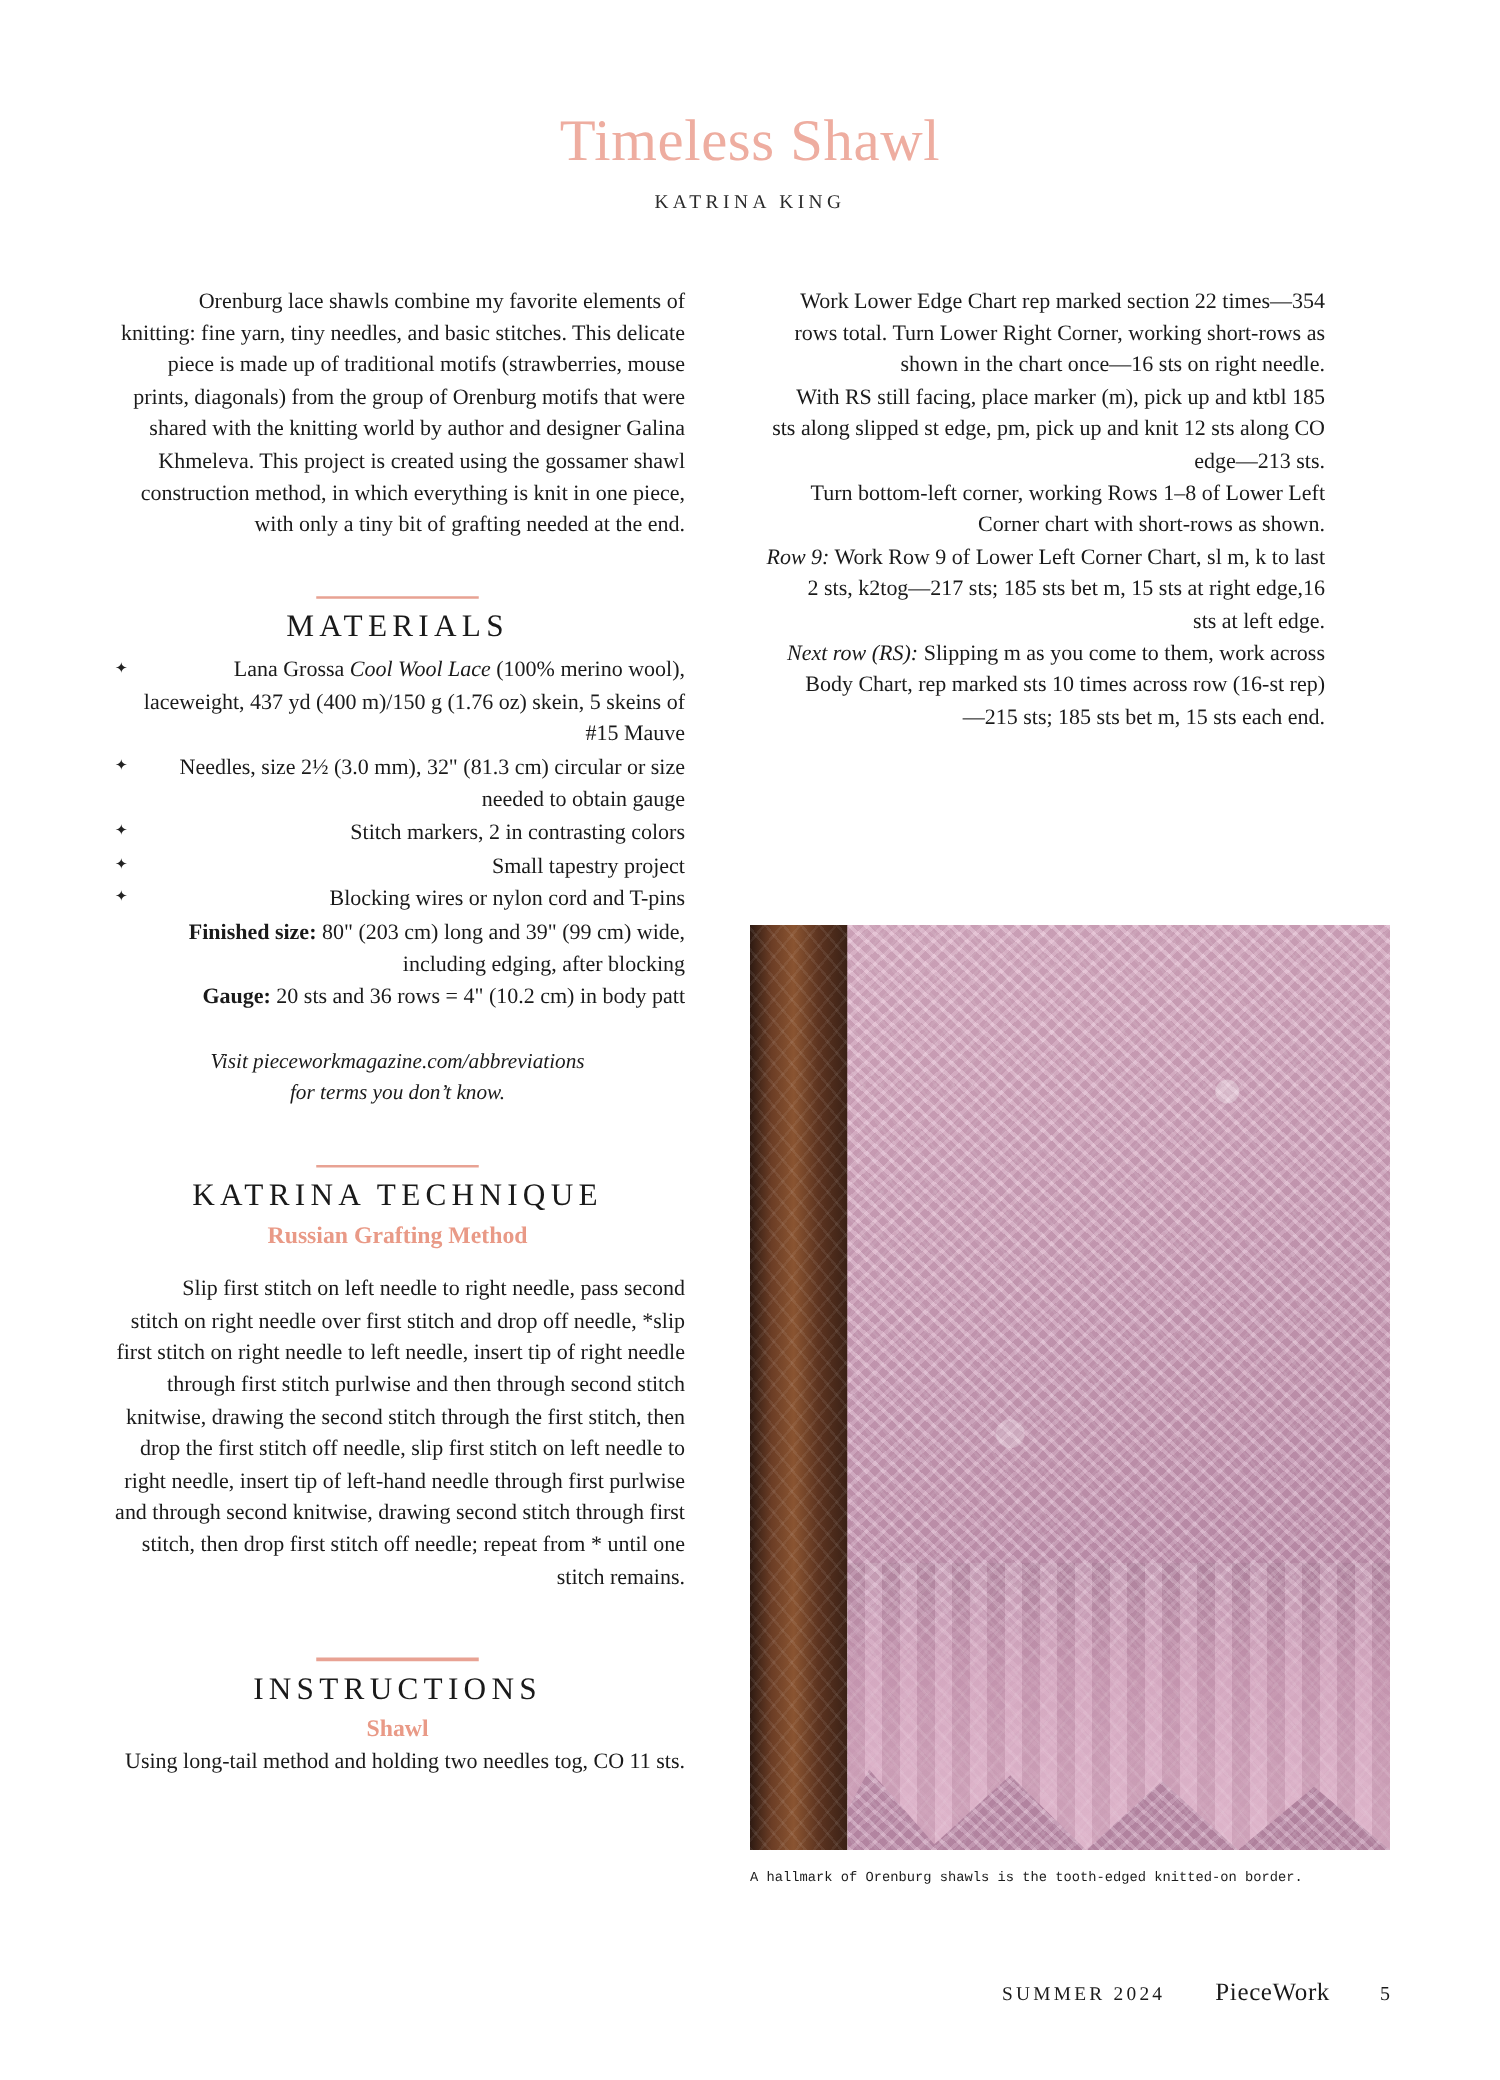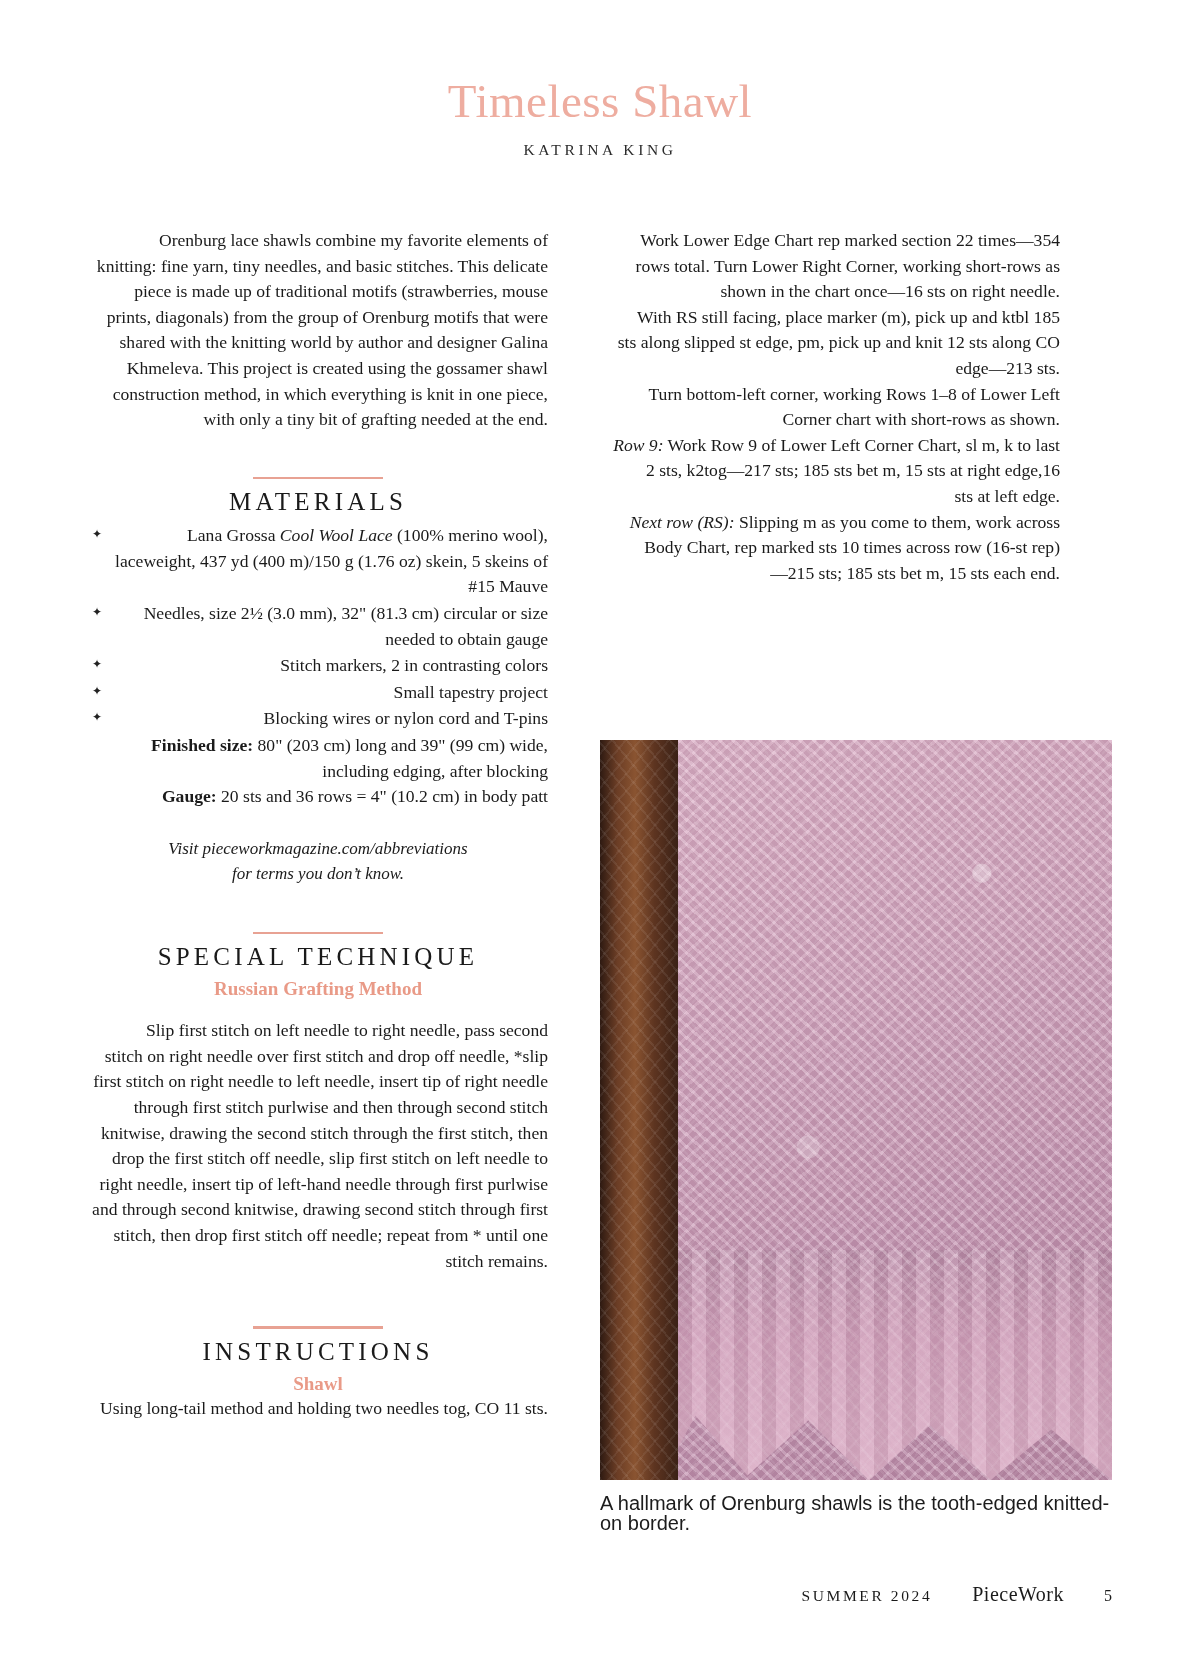--- a/index.html
+++ b/index.html
@@ -11,21 +11,21 @@
     height: 1664px;
     background: #ffffff;
     font-family: "Liberation Serif", serif;
     color: #1a1a1a;
     position: relative;
     overflow: hidden;
   }
   .page {
     position: absolute;
     inset: 0;
-    padding: 0;
+    padding: 12px;
   }
   
   .title-block {
     text-align: center;
     margin-top: 78px;
   }
   .doc-title {
     font-family: "Liberation Serif", serif;
     font-size: 47px;
     font-weight: 400;
@@ -174,22 +174,22 @@
   .photo .overlay-mesh {
     position: absolute;
     inset: 0;
     background:
       repeating-linear-gradient(50deg, rgba(255,255,255,0.07) 0 2px, transparent 2px 11px),
       repeating-linear-gradient(-50deg, rgba(255,255,255,0.06) 0 2px, transparent 2px 11px);
     pointer-events: none;
   }
   .caption {
     margin-top: 13px;
-    font-family: Liberation Sans, sans-serif;
-    font-size: 20px;
+    font-family: Liberation Mono, monospace;
+    font-size: 11px;
     color: #1c1c1c;
     line-height: 20px;
   }
   
   .footer {
     position: absolute;
     left: 88px;
     right: 88px;
     bottom: 58px;
     display: flex;
@@ -258,21 +258,21 @@
         </div>
 
         <div class="note">
           <div>Visit pieceworkmagazine.com/abbreviations</div>
           <div>for terms you don’t know.</div>
         </div>
       </div>
 
       <div class="block-gap-2">
         <div class="rule"></div>
-        <div class="section-head">SPECIAL TECHNIQUE</div>
+        <div class="section-head">KATRINA TECHNIQUE</div>
         <div class="sub-head">Russian Grafting Method</div>
         <p class="indent">Slip first stitch on left needle to right needle, pass second stitch on right needle over first stitch and drop off needle, *slip first stitch on right needle to left needle, insert tip of right needle through first stitch purlwise and then through second stitch knitwise, drawing the second stitch through the first stitch, then drop the first stitch off needle, slip first stitch on left needle to right needle, insert tip of left-hand needle through first purlwise and through second knitwise, drawing second stitch through first stitch, then drop first stitch off needle; repeat from * until one stitch remains.</p>
       </div>
 
       <div class="block-gap-3">
         <div class="rule"></div>
         <div class="section-head">INSTRUCTIONS</div>
         <div class="sub-head-dark">Shawl</div>
         <p>Using long-tail method and holding two needles tog, CO 11 sts.</p>
       </div>

